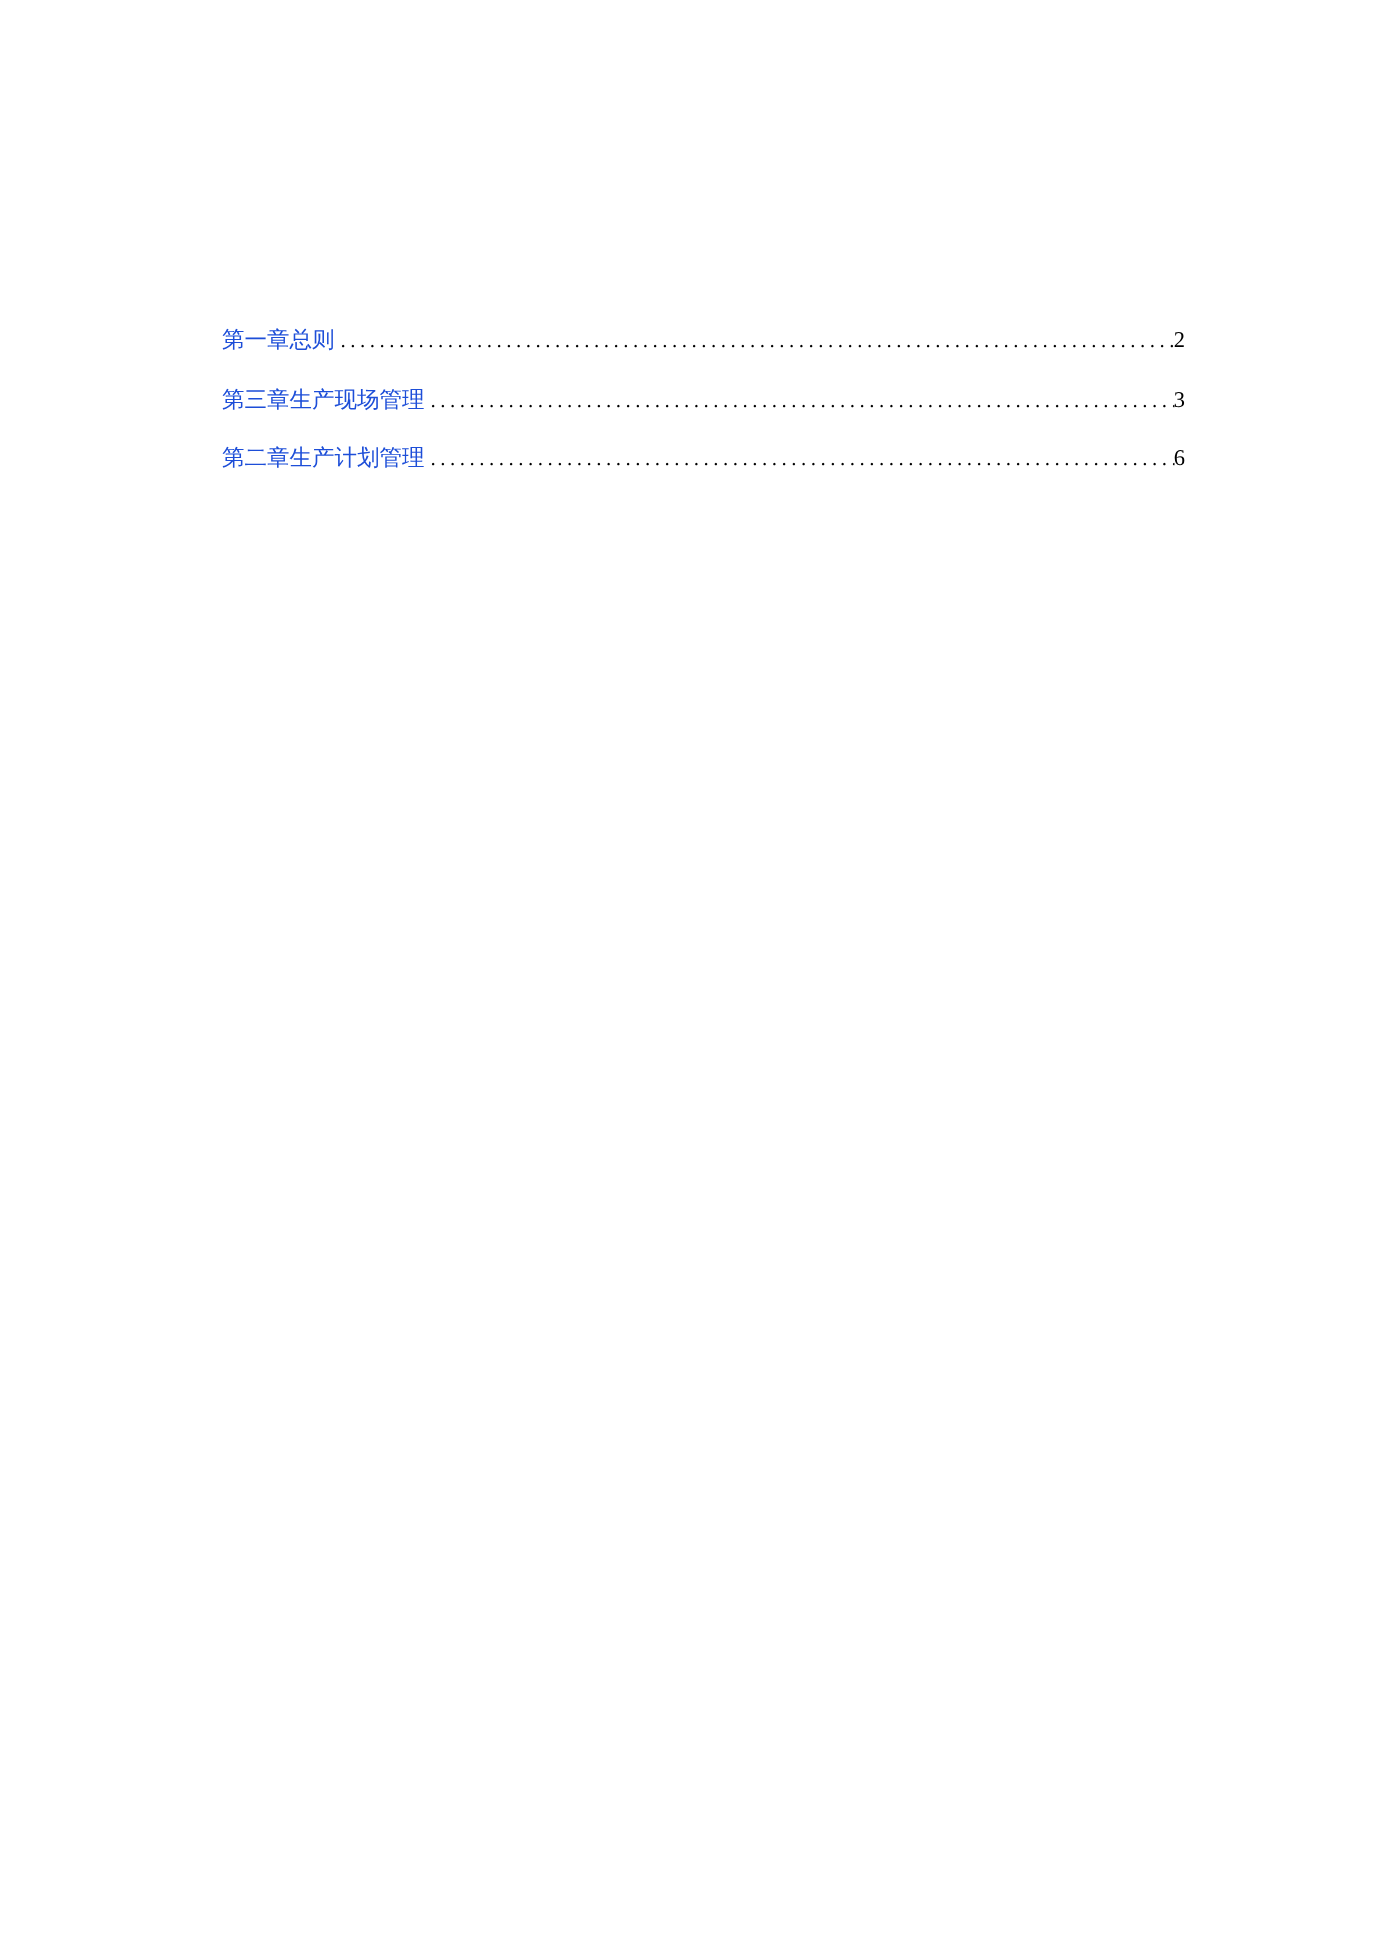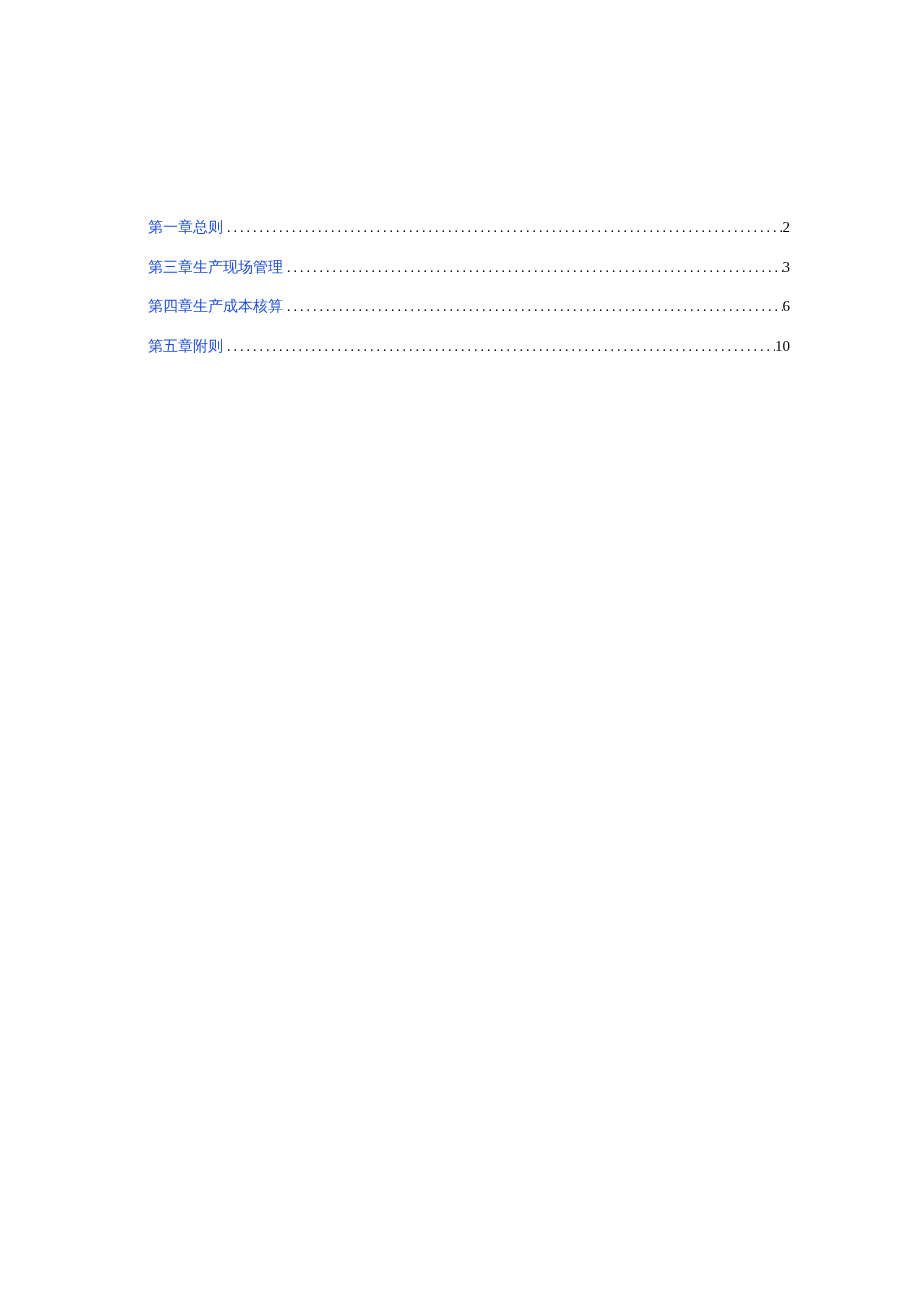--- a/index.html
+++ b/index.html
@@ -59,22 +59,17 @@
     <a class="toc-link">第一章总则</a>
     <span class="toc-dots"></span>
     <span class="toc-page">2</span>
   </div>
   <div class="toc-entry">
     <a class="toc-link">第三章生产现场管理</a>
     <span class="toc-dots"></span>
     <span class="toc-page">3</span>
   </div>
   <div class="toc-entry">
-    <a class="toc-link">第四章生产成本核算</a>
+    <a class="toc-link">第二章生产计划管理</a>
     <span class="toc-dots"></span>
     <span class="toc-page">6</span>
-  </div>
-  <div class="toc-entry">
-    <a class="toc-link">第五章附则</a>
-    <span class="toc-dots"></span>
-    <span class="toc-page">10</span>
   </div>
 </div>
 
 </body></html>

